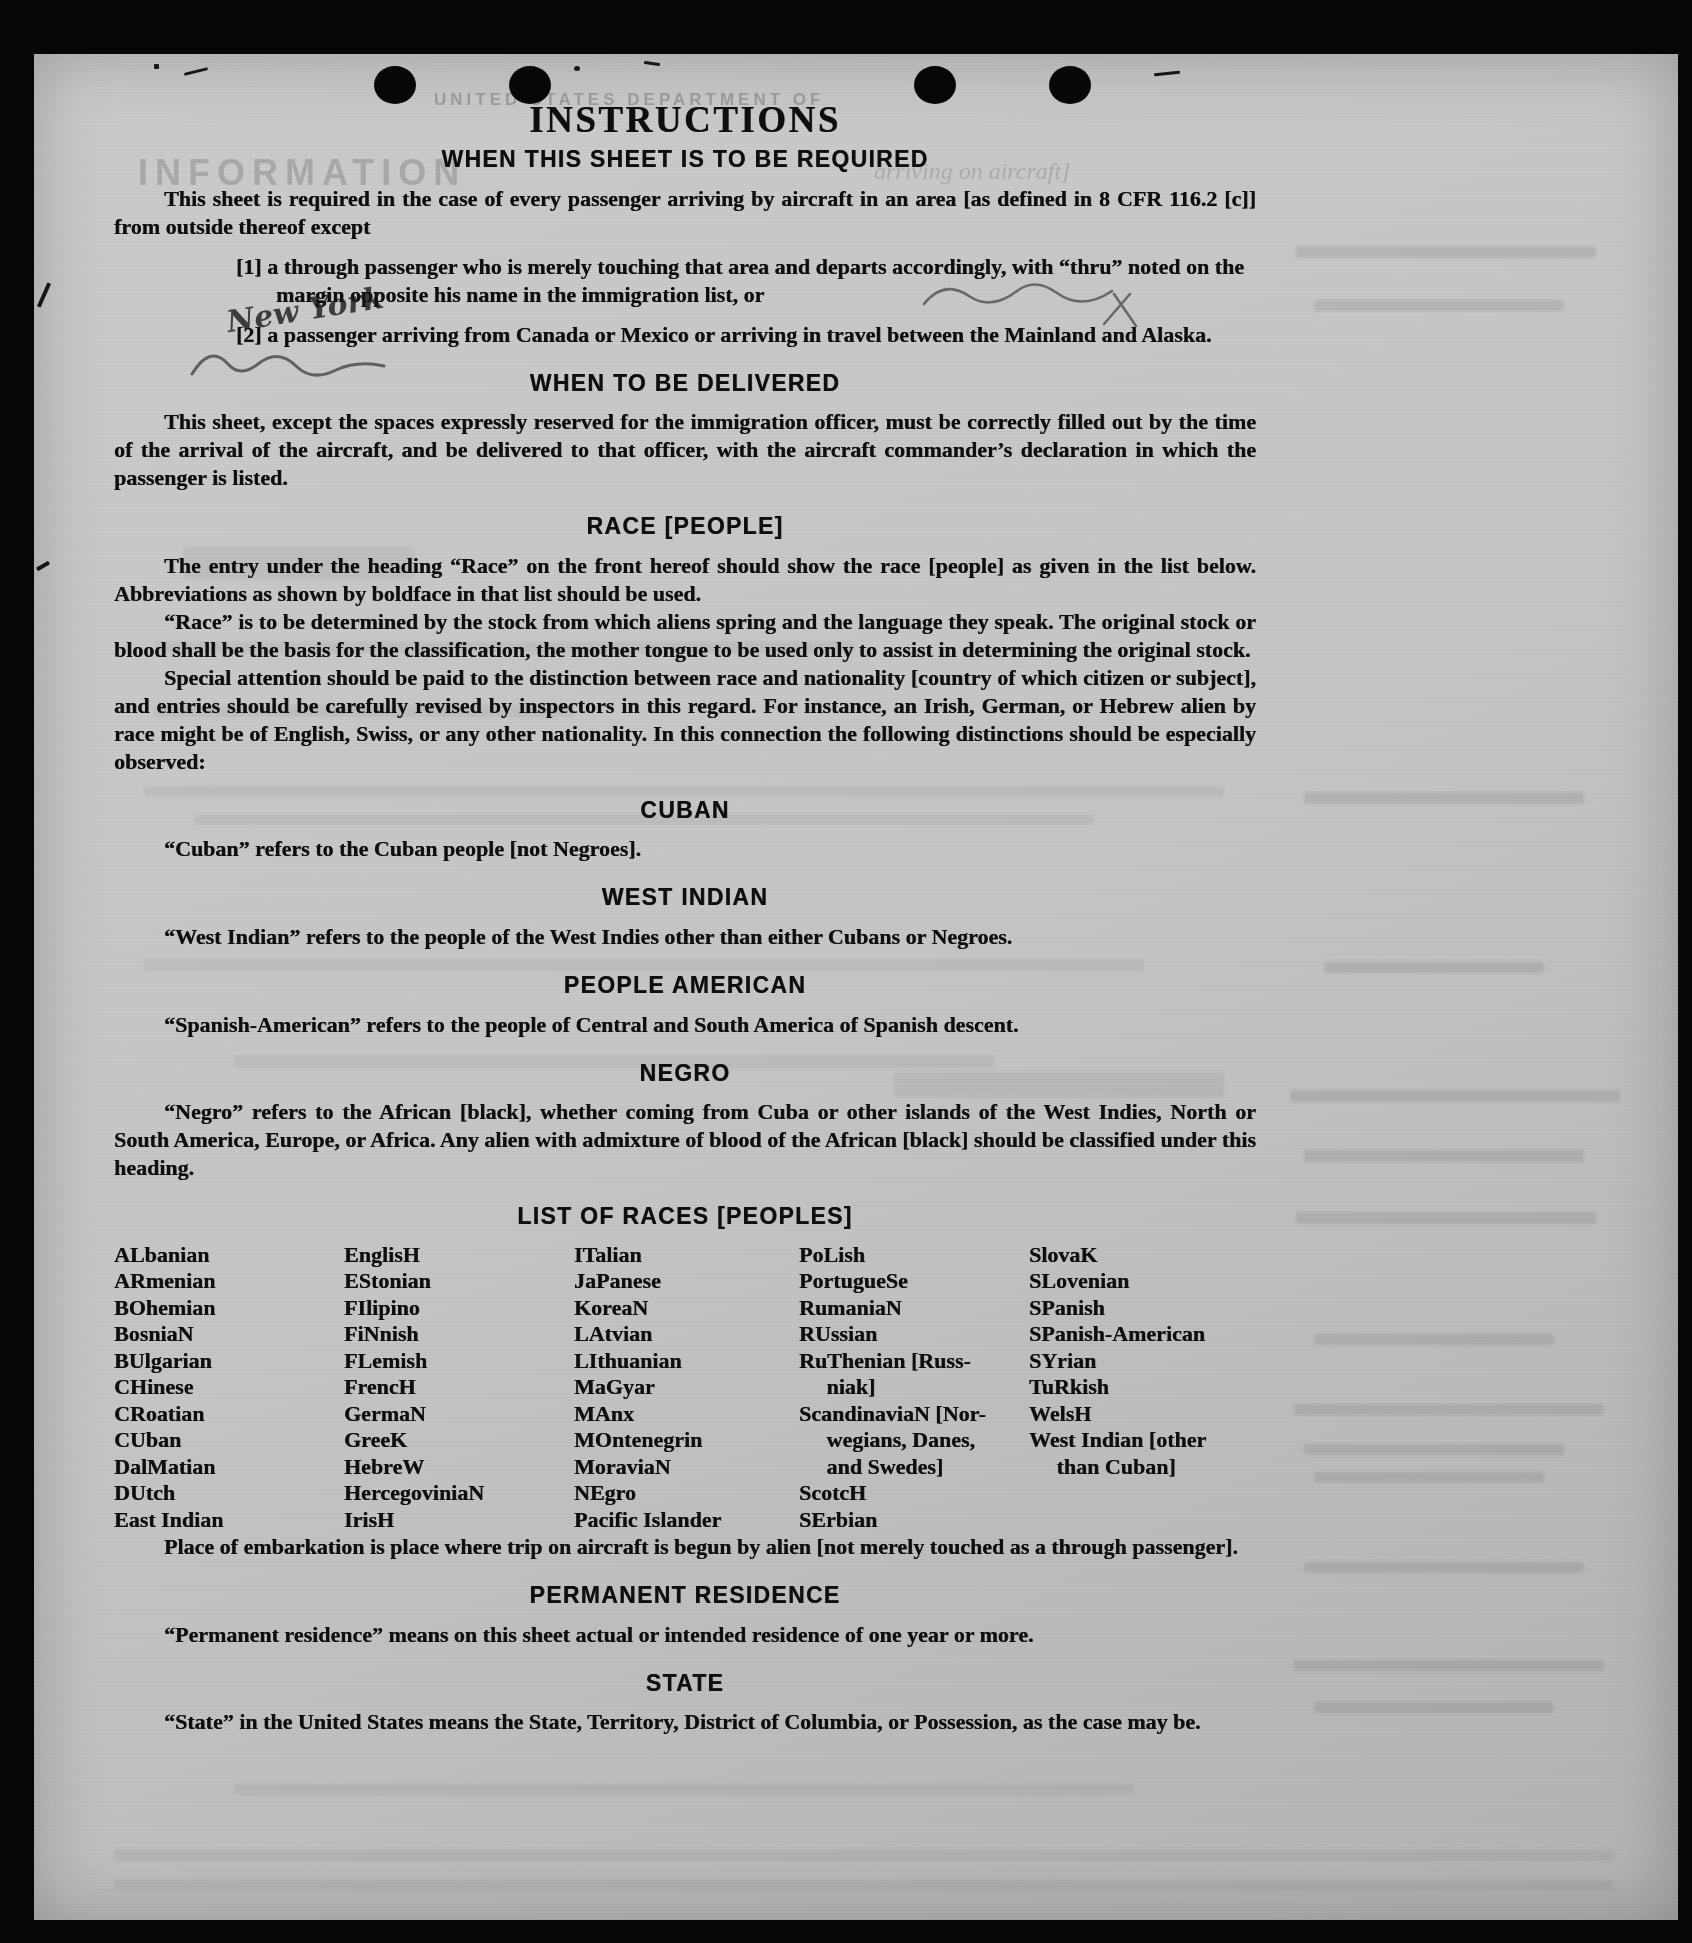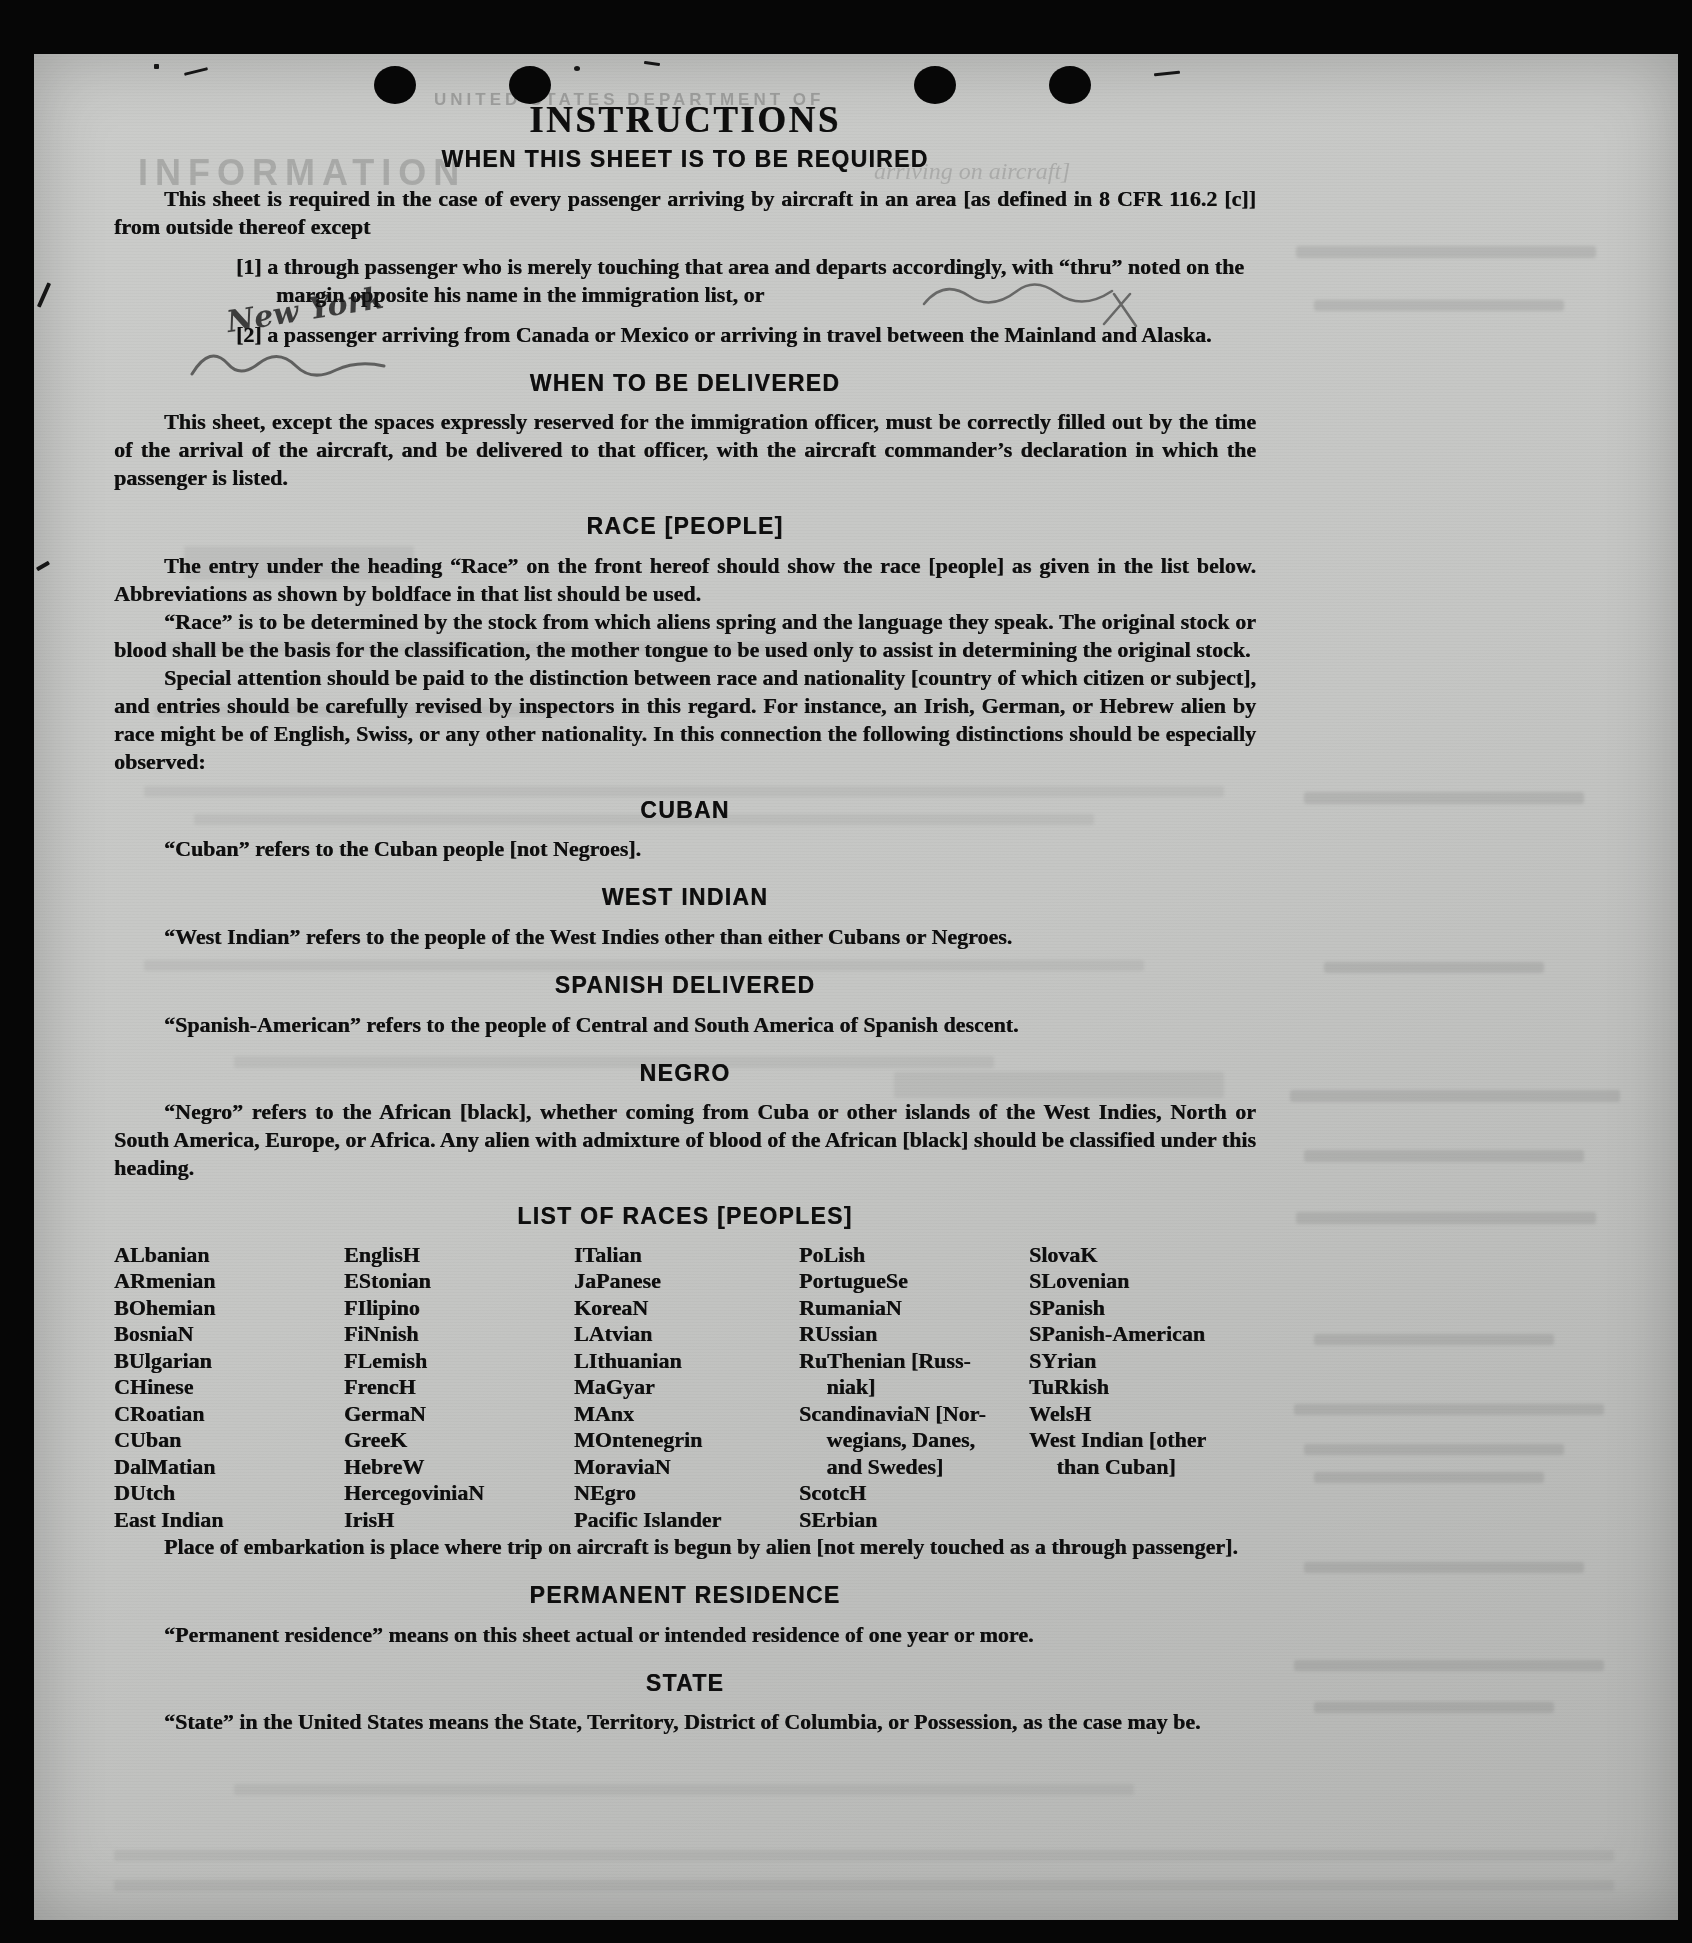--- a/index.html
+++ b/index.html
@@ -133,21 +133,21 @@
     <p class="body">The entry under the heading “Race” on the front hereof should show the race [people] as given in the list below.  Abbreviations as shown by boldface in that list should be used.</p>
     <p class="body">“Race” is to be determined by the stock from which aliens spring and the language they speak.  The original stock or blood shall be the basis for the classification, the mother tongue to be used only to assist in determining the original stock.</p>
     <p class="body">Special attention should be paid to the distinction between race and nationality [country of which citizen or subject], and entries should be carefully revised by inspectors in this regard.  For instance, an Irish, German, or Hebrew alien by race might be of English, Swiss, or any other nationality.  In this connection the following distinctions should be especially observed:</p>
 
     <h2 class="sec-heading">CUBAN</h2>
     <p class="body">“Cuban” refers to the Cuban people [not Negroes].</p>
 
     <h2 class="sec-heading">WEST INDIAN</h2>
     <p class="body">“West Indian” refers to the people of the West Indies other than either Cubans or Negroes.</p>
 
-    <h2 class="sec-heading">SPANISH DELIVERED</h2>
+    <h2 class="sec-heading">PEOPLE AMERICAN</h2>
     <p class="body">“Spanish-American” refers to the people of Central and South America of Spanish descent.</p>
 
     <h2 class="sec-heading">NEGRO</h2>
     <p class="body">“Negro” refers to the African [black], whether coming from Cuba or other islands of the West Indies, North or South America, Europe, or Africa.  Any alien with admixture of blood of the African [black] should be classified under this heading.</p>
 
     <h2 class="sec-heading">LIST OF RACES [PEOPLES]</h2>
     <div class="races">
       <div class="race-col">ALbanian
 ARmenian
 BOhemian

